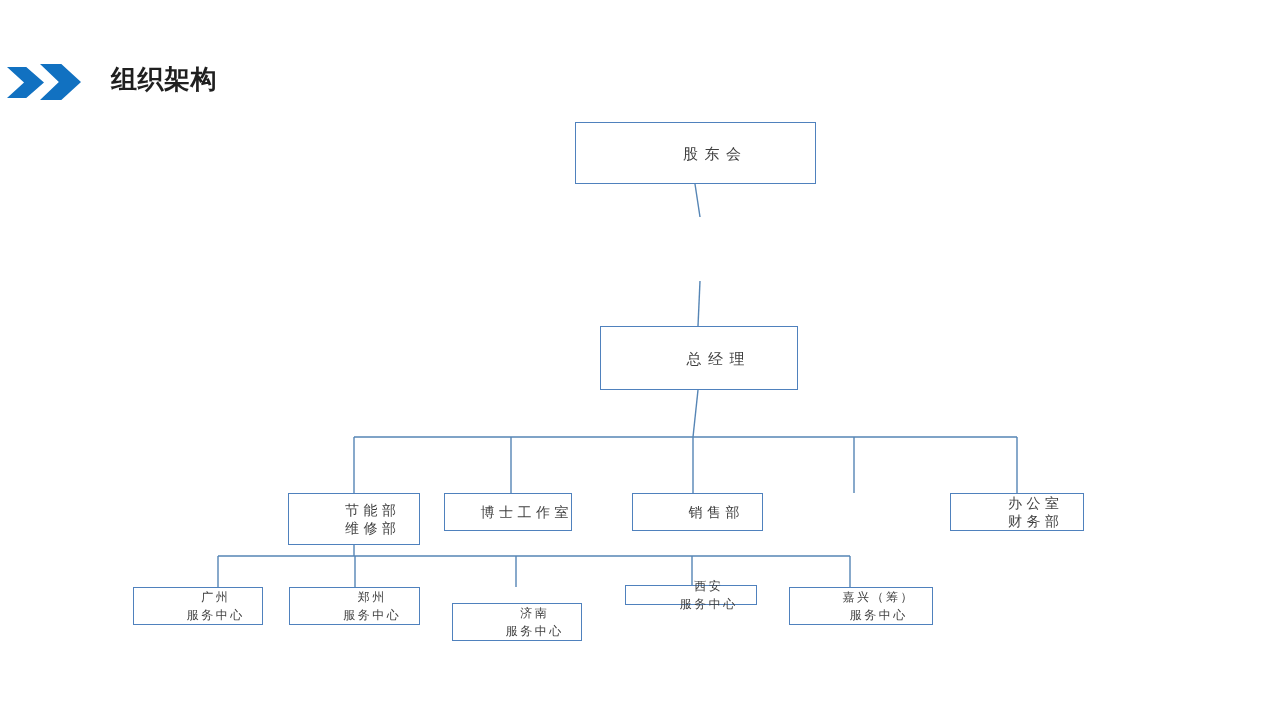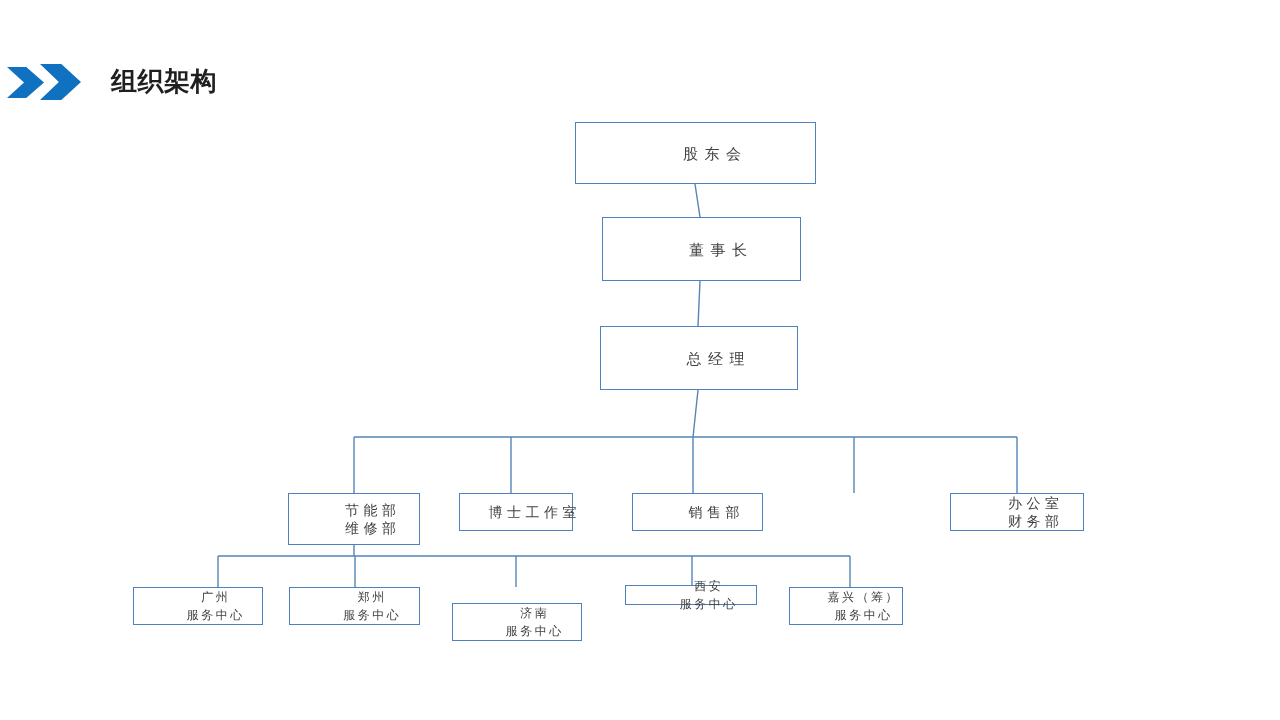--- a/index.html
+++ b/index.html
@@ -26,20 +26,21 @@
   .title {
     position: absolute;
     left: 111px;
     top: 66px;
     font-size: 26px;
     line-height: 30px;
     font-weight: 700;
     color: var(--title-text, #1f1f1f);
     letter-spacing: 0.5px;
     white-space: nowrap;
+    font-family: Liberation Mono, monospace;
   }
   
   svg.connectors {
     position: absolute;
     left: 0; top: 0;
     width: 1280px;
     height: 720px;
   }
   svg.connectors line {
     stroke: var(--connector, #4f81bd);
@@ -88,32 +89,29 @@
     <line x1="218" y1="556" x2="218" y2="587"></line>
     <line x1="355" y1="556" x2="355" y2="587"></line>
     <line x1="516" y1="556" x2="516" y2="587"></line>
     <line x1="692" y1="556" x2="692" y2="587"></line>
     <line x1="850" y1="556" x2="850" y2="587"></line>
   </svg>
 
   <div class="node top" style="left:575px;top:122px;width:241px;height:62px">
     <span class="ln">股东会</span>
   </div>
-  <div class="node top" style="left:602px;top:217px;width:199px;height:64px">
-    <span class="ln">董事长</span>
-  </div>
   <div class="node top" style="left:600px;top:326px;width:198px;height:64px">
     <span class="ln">总经理</span>
   </div>
 
   <div class="node l4" style="left:288px;top:493px;width:132px;height:52px">
     <span class="ln">节能部</span>
     <span class="ln">维修部</span>
   </div>
-  <div class="node l4" style="left:459px;top:493px;width:114px;height:38px">
+  <div class="node l4" style="left:444px;top:493px;width:128px;height:38px">
     <span class="ln">博士工作室</span>
   </div>
   <div class="node l4" style="left:632px;top:493px;width:131px;height:38px">
     <span class="ln">销售部</span>
   </div>
   <div class="node l4" style="left:950px;top:493px;width:134px;height:38px">
     <span class="ln">办公室</span>
     <span class="ln">财务部</span>
   </div>
 
@@ -126,18 +124,18 @@
     <span class="ln">服务中心</span>
   </div>
   <div class="node l5" style="left:452px;top:603px;width:130px;height:38px">
     <span class="ln">济南</span>
     <span class="ln">服务中心</span>
   </div>
   <div class="node l5" style="left:625px;top:585px;width:132px;height:20px">
     <span class="ln">西安</span>
     <span class="ln">服务中心</span>
   </div>
-  <div class="node l5" style="left:789px;top:587px;width:114px;height:38px">
+  <div class="node l5" style="left:789px;top:587px;width:144px;height:38px">
     <span class="ln">嘉兴（筹）</span>
     <span class="ln">服务中心</span>
   </div>
 
 </div>
 
 </body></html>

